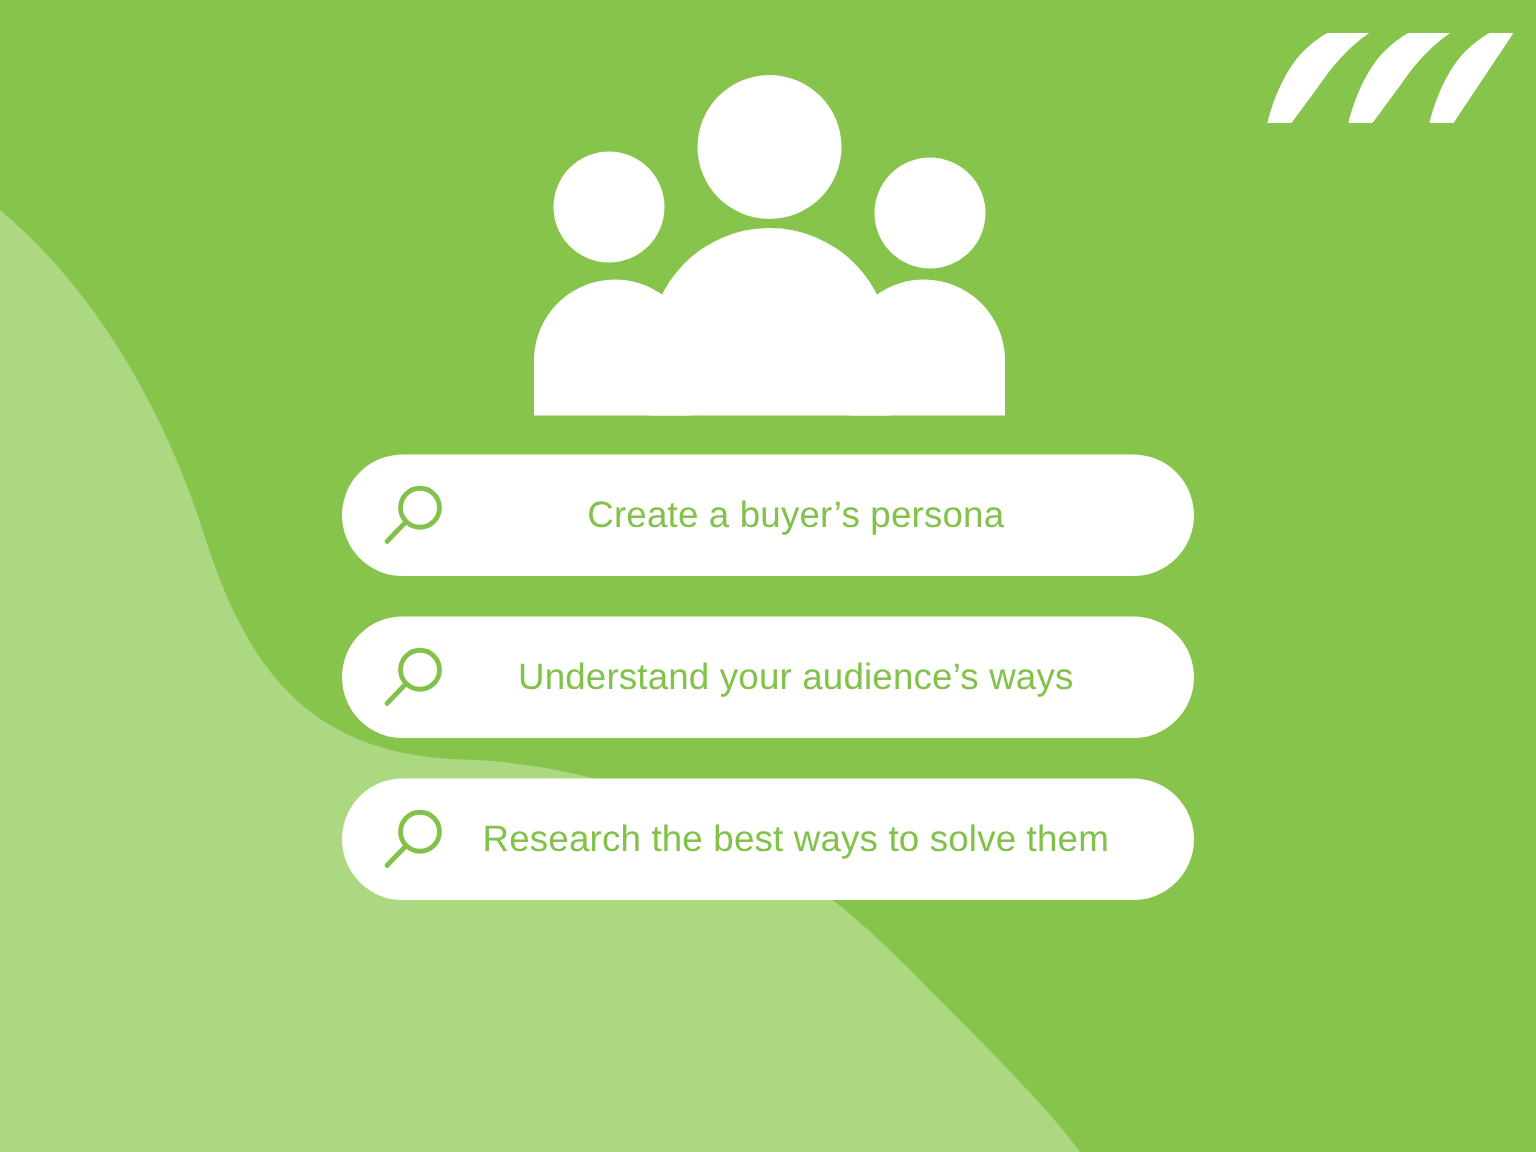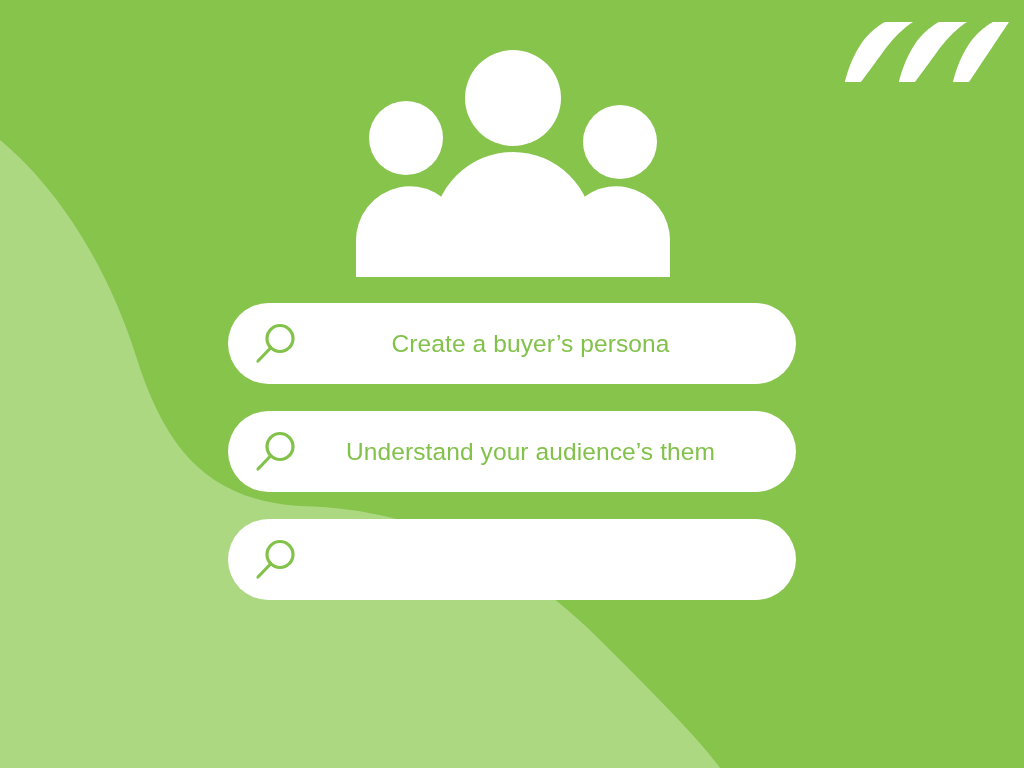--- a/index.html
+++ b/index.html
@@ -121,25 +121,26 @@
         <line x1="17.5" y1="27" x2="5" y2="40" stroke="#82c24a" stroke-width="3.2" stroke-linecap="round"></line>
       </svg>
       <span class="bar-label">Create a buyer’s persona</span>
     </div>
 
     <div class="search-bar">
       <svg class="bar-icon" viewBox="0 0 46 46" aria-hidden="true">
         <circle cx="27" cy="17.5" r="13" fill="none" stroke="#82c24a" stroke-width="3.2"></circle>
         <line x1="17.5" y1="27" x2="5" y2="40" stroke="#82c24a" stroke-width="3.2" stroke-linecap="round"></line>
       </svg>
-      <span class="bar-label">Understand your audience’s them</span>
+      <span class="bar-label">Understand your audience’s ways</span>
     </div>
 
 
     <div class="search-bar">
       <svg class="bar-icon" viewBox="0 0 46 46" aria-hidden="true">
         <circle cx="27" cy="17.5" r="13" fill="none" stroke="#82c24a" stroke-width="3.2"></circle>
         <line x1="17.5" y1="27" x2="5" y2="40" stroke="#82c24a" stroke-width="3.2" stroke-linecap="round"></line>
       </svg>
+      <span class="bar-label">Research the best ways to solve them</span>
     </div>
 
   </div>
 </div>
 
 </body></html>

